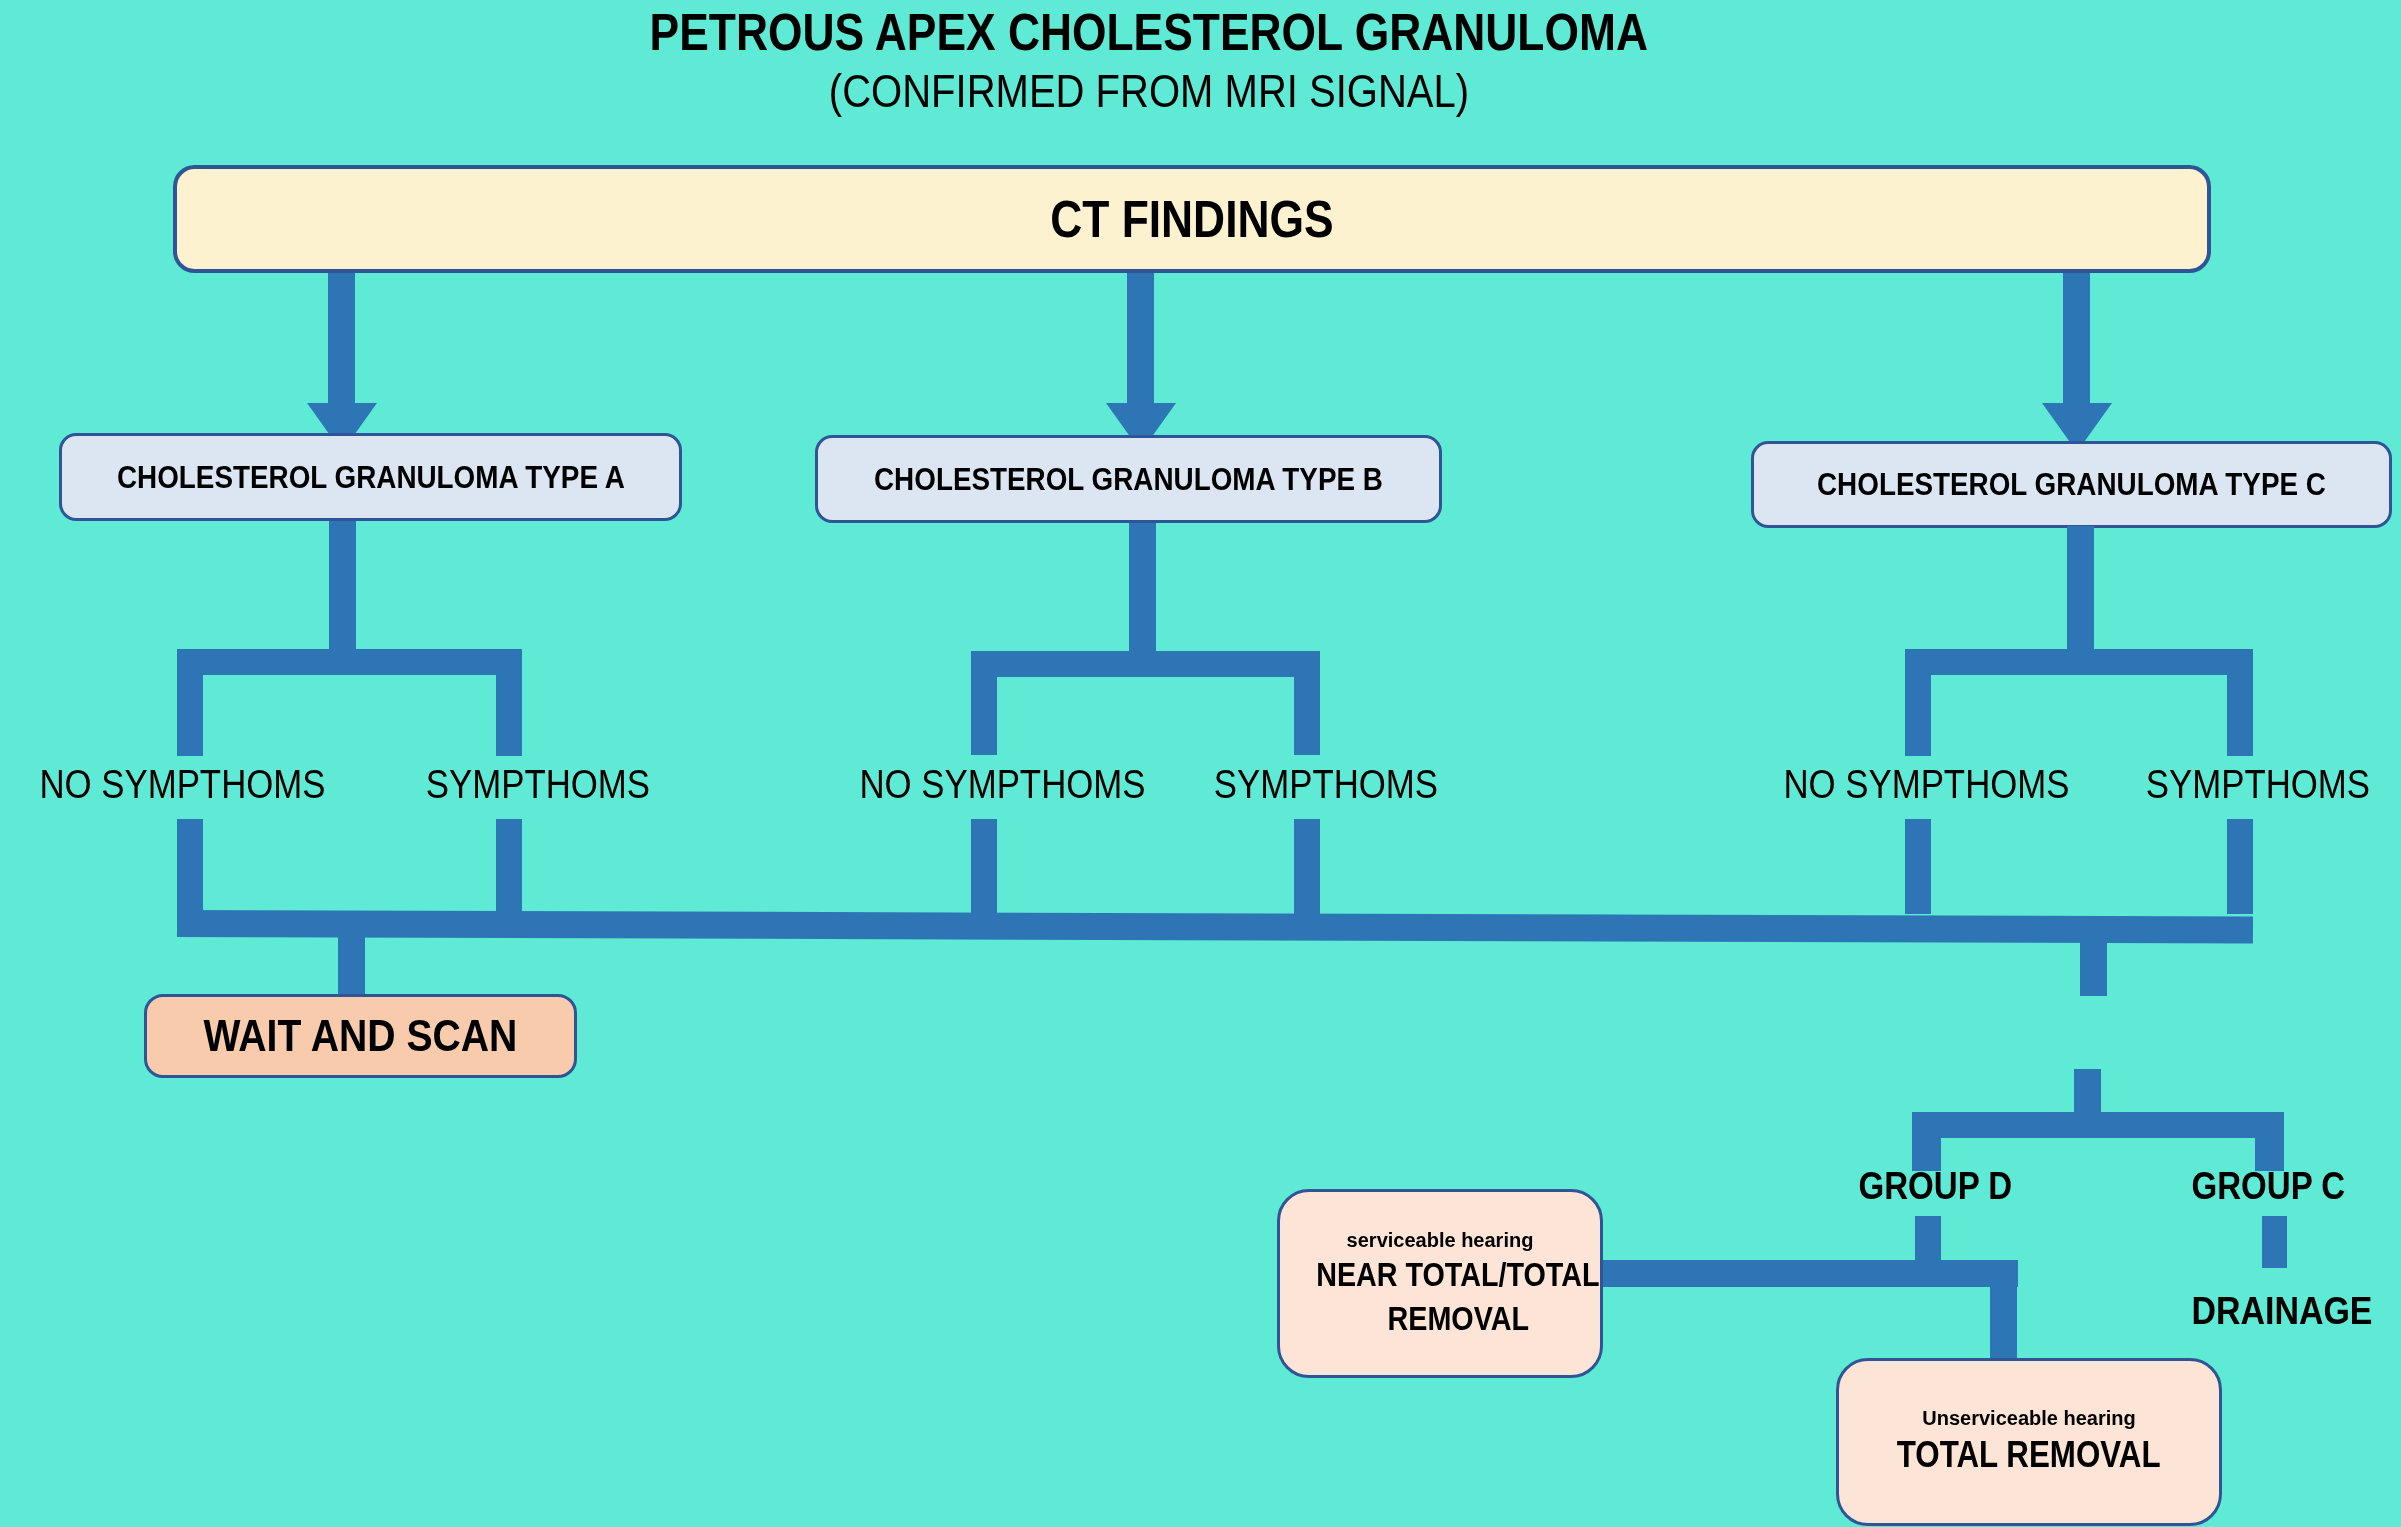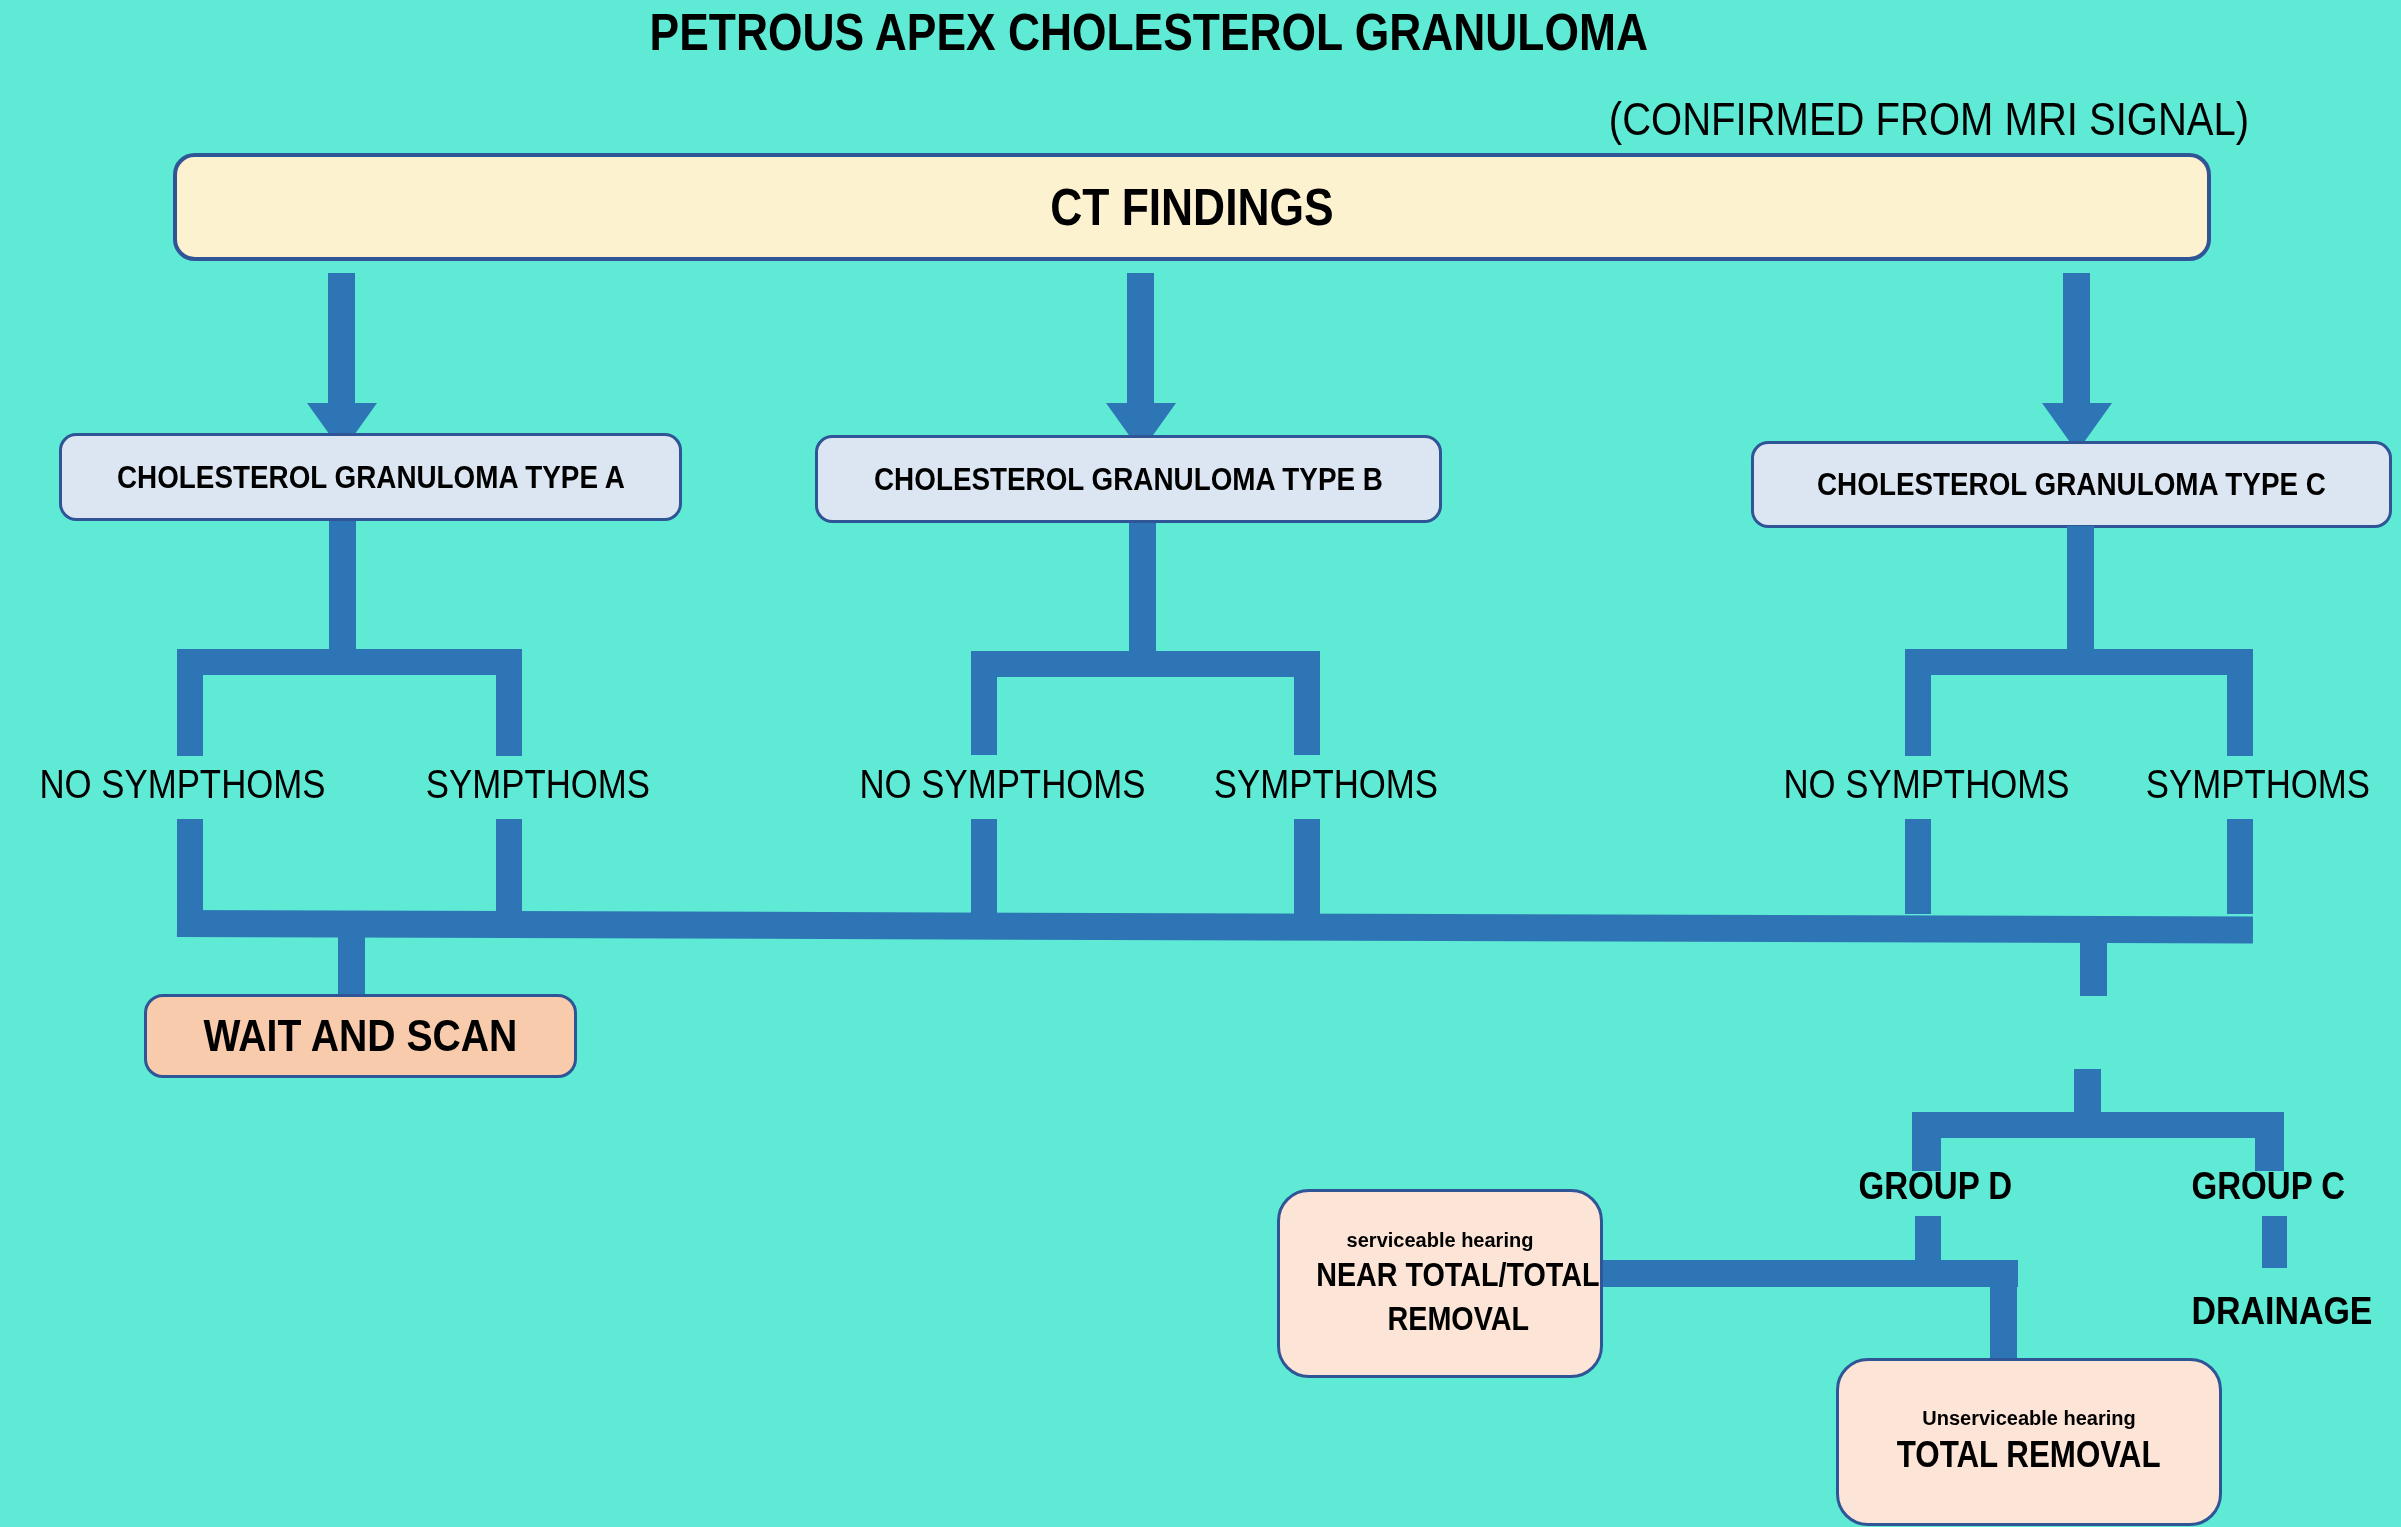--- a/index.html
+++ b/index.html
@@ -2,22 +2,22 @@
 <html style="--connector: #2E75B6; --box-border: #2F5597; --header-fill: #FCF2CF; --type-fill: #DCE6F2; --action-fill: #F8CBAD; --outcome-fill: #FCE4D6;font-size:11.6px"><head>
 <meta charset="utf-8">
 <style>
   html,body{margin:0;padding:0;background:#ffffff;}
   #canvas{
     position:relative;width:2401px;height:1528px;background:#5eead4;
     font-family:"Liberation Sans",sans-serif;color:#000;overflow:hidden;
   }
   .t1{position:absolute;left:0;top:2.9px;width:2297px;text-align:center;
       font-size:51px;font-weight:bold;white-space:nowrap;}
-  .t2{position:absolute;left:0;top:64px;width:2297px;text-align:right;
-      font-size:46px;font-weight:normal;white-space:nowrap;margin-top:28px;}
+  .t2{position:absolute;left:0;top:64px;width:2297px;text-align:center;
+      font-size:46px;font-weight:normal;white-space:nowrap;}
   .box{position:absolute;box-sizing:border-box;border:3.6px solid var(--box-border);
        display:flex;align-items:center;justify-content:center;text-align:center;}
   .box.header{background:var(--header-fill);border-width:4.3px;border-radius:21.7px;
        font-size:51px;font-weight:bold;}
   .box.type{background:var(--type-fill);border-radius:17.3px;font-size:32px;font-weight:bold;}
   .box.action{background:var(--action-fill);border-radius:19px;font-size:45px;font-weight:bold;}
   .box.outcome{background:var(--outcome-fill);border-radius:32px;flex-direction:column;
        line-height:1.32;}
   .outcome .cond{font-size:20px;font-weight:bold;}
   .outcome .act{font-size:33px;font-weight:bold;padding-left:36px;}
@@ -35,21 +35,21 @@
 
 <div id="canvas">
 
   <div class="t1">
     <span class="cx">PETROUS APEX CHOLESTEROL GRANULOMA</span>
   </div>
   <div class="t2">
     <span class="cx">(CONFIRMED FROM MRI SIGNAL)</span>
   </div>
 
-  <div class="box header" style="left:173px;top:153px;width:2038px;height:108px;">
+  <div class="box header" style="left:173px;top:165px;width:2038px;height:108px;">
     <span class="cx">CT FINDINGS</span>
   </div>
 
   <div class="conn" style="left:328px;top:273px;width:27.4px;height:133px;"></div>
   <div class="ah" style="left:307px;top:403px;"></div>
   <div class="conn" style="left:1127px;top:273px;width:27.4px;height:133px;"></div>
   <div class="ah" style="left:1106px;top:403px;"></div>
   <div class="conn" style="left:2063px;top:273px;width:27.4px;height:133px;"></div>
   <div class="ah" style="left:2042px;top:403px;"></div>
 

